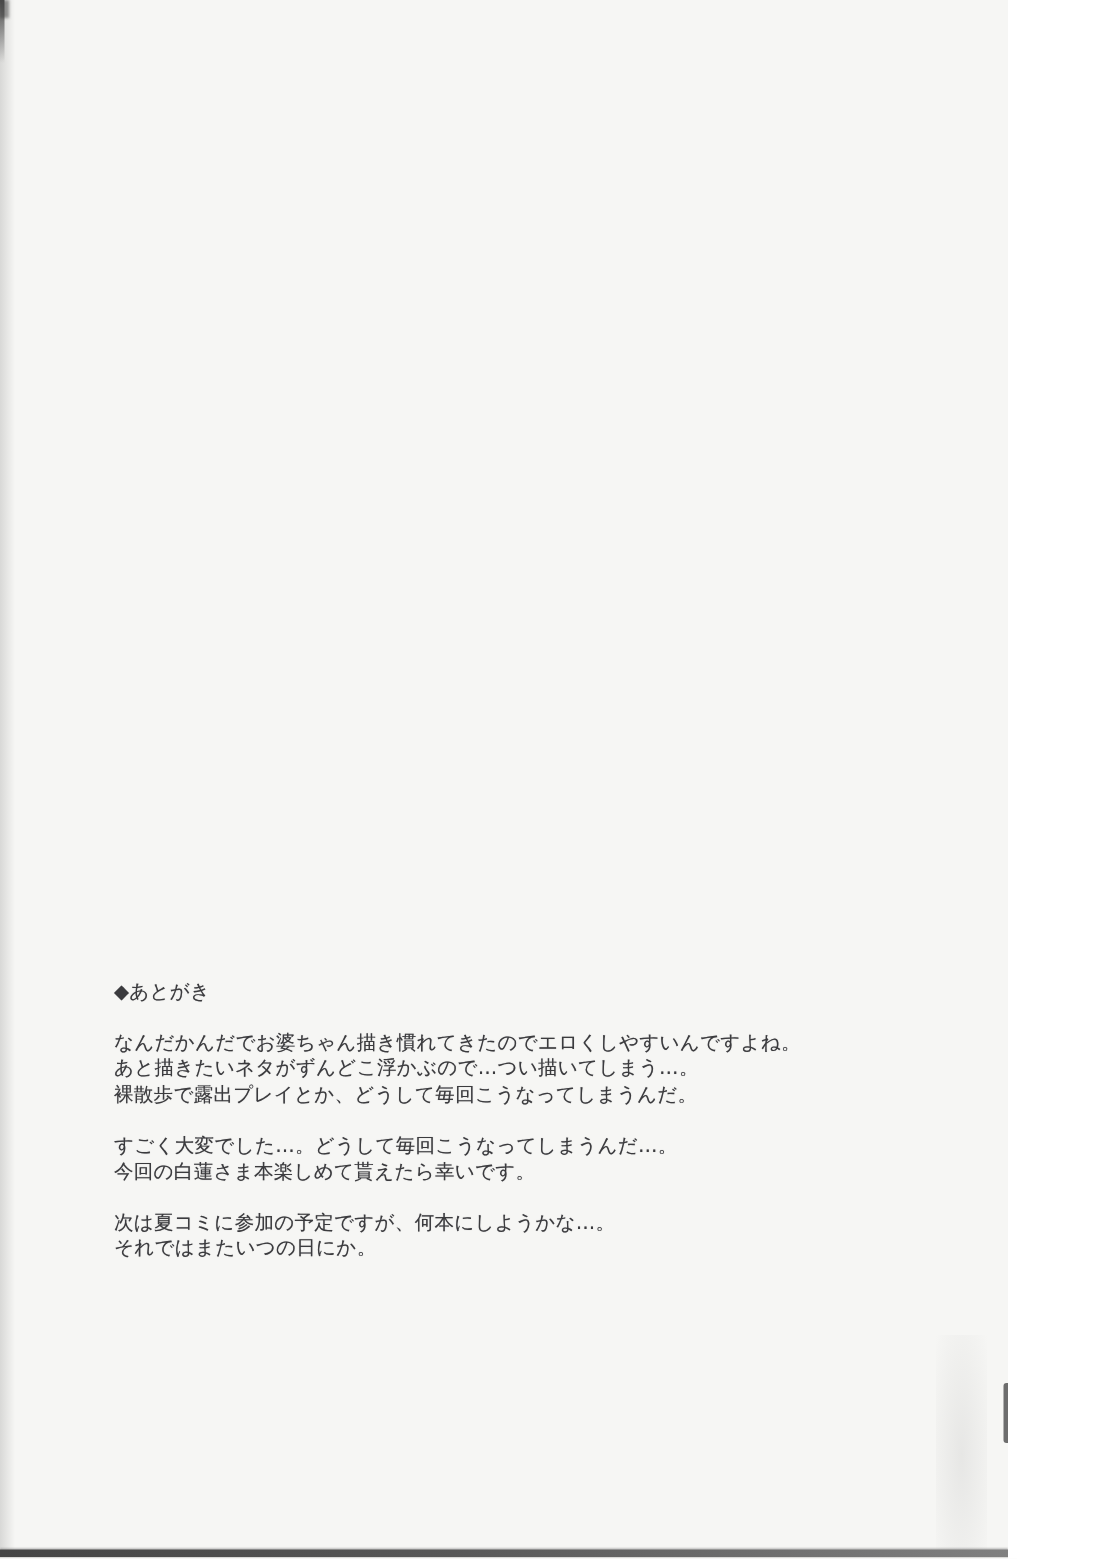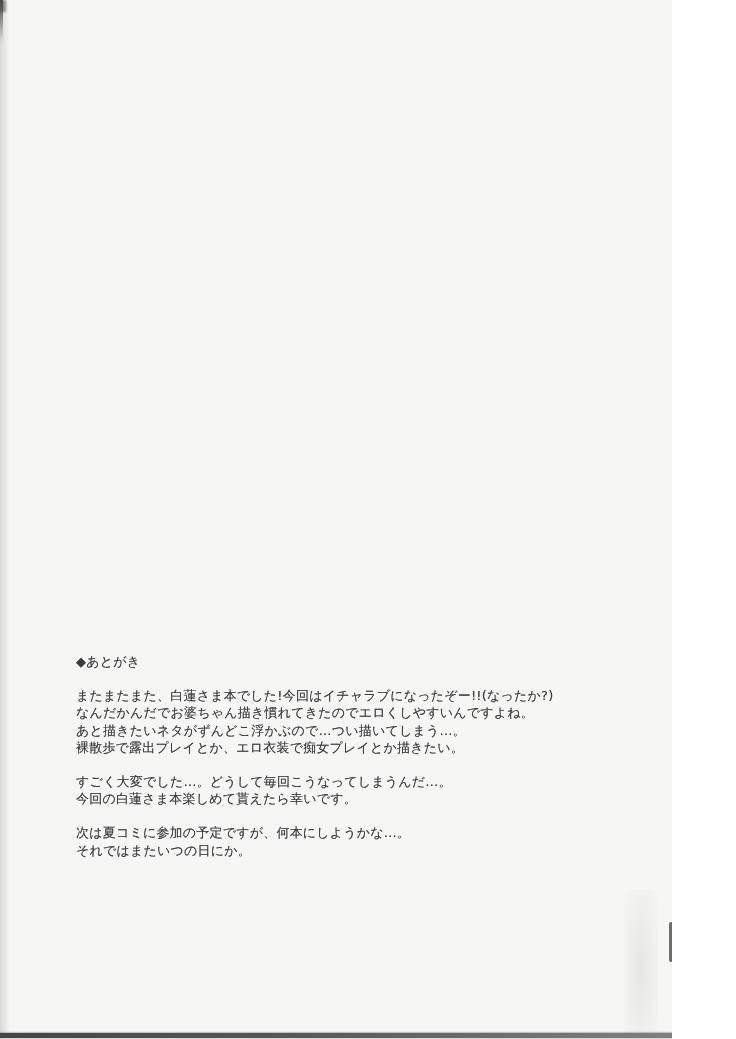--- a/index.html
+++ b/index.html
@@ -102,24 +102,23 @@
   <div class="corner-mark"></div>
   <div class="right-smudge"></div>
   <div class="right-mark"></div>
   <div class="edge-bottom"></div>
   <div class="edge-bottom-light"></div>
 
   <div class="afterword">
     <div class="afterword-heading">◆あとがき</div>
 
     <div class="para">
-      <div class="line">またまたまた、白蓮さま本でした!今回はイチャラブになったぞー!!(なったか?)</div>
       <div class="line">なんだかんだでお婆ちゃん描き慣れてきたのでエロくしやすいんですよね。</div>
       <div class="line">あと描きたいネタがずんどこ浮かぶので…つい描いてしまう…。</div>
-      <div class="line">裸散歩で露出プレイとか、エロ衣装で痴女プレイとか描きたい。</div>
+      <div class="line">裸散歩で露出プレイとか、どうして毎回こうなってしまうんだ。</div>
     </div>
 
     <div class="para">
       <div class="line">すごく大変でした…。どうして毎回こうなってしまうんだ…。</div>
       <div class="line">今回の白蓮さま本楽しめて貰えたら幸いです。</div>
     </div>
 
     <div class="para">
       <div class="line">次は夏コミに参加の予定ですが、何本にしようかな…。</div>
       <div class="line">それではまたいつの日にか。</div>

